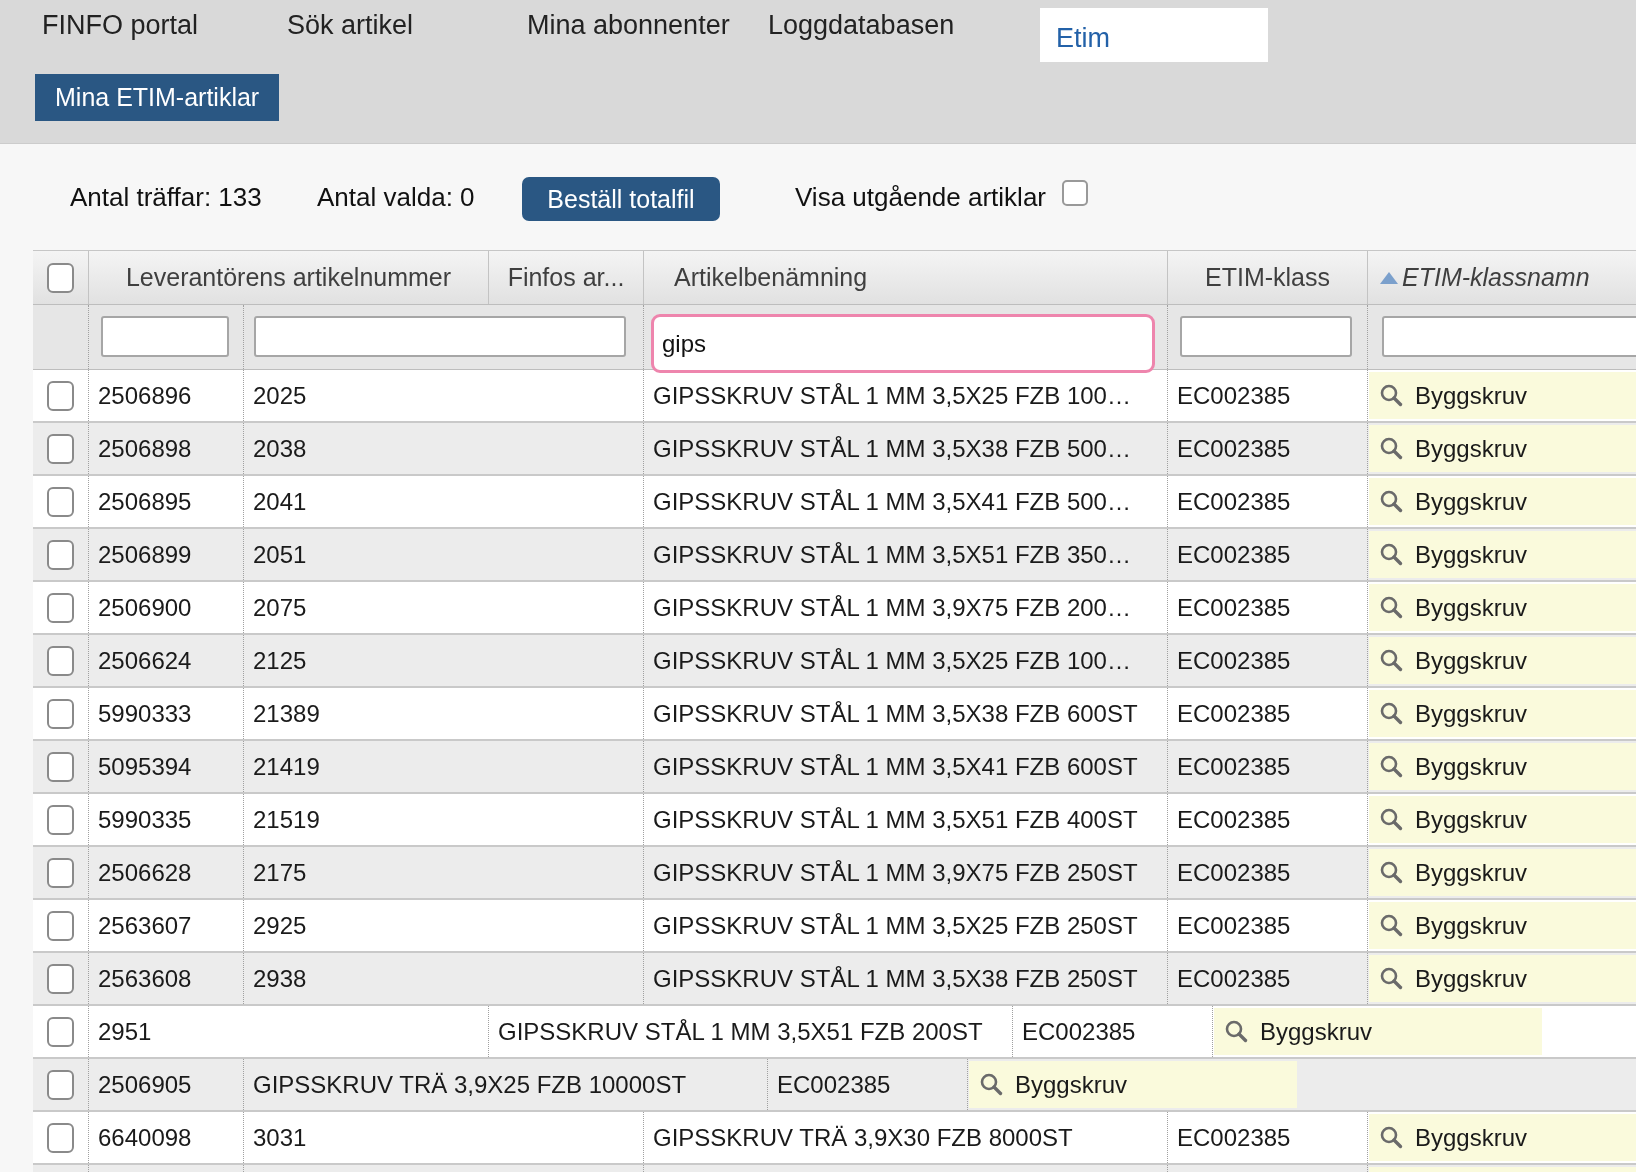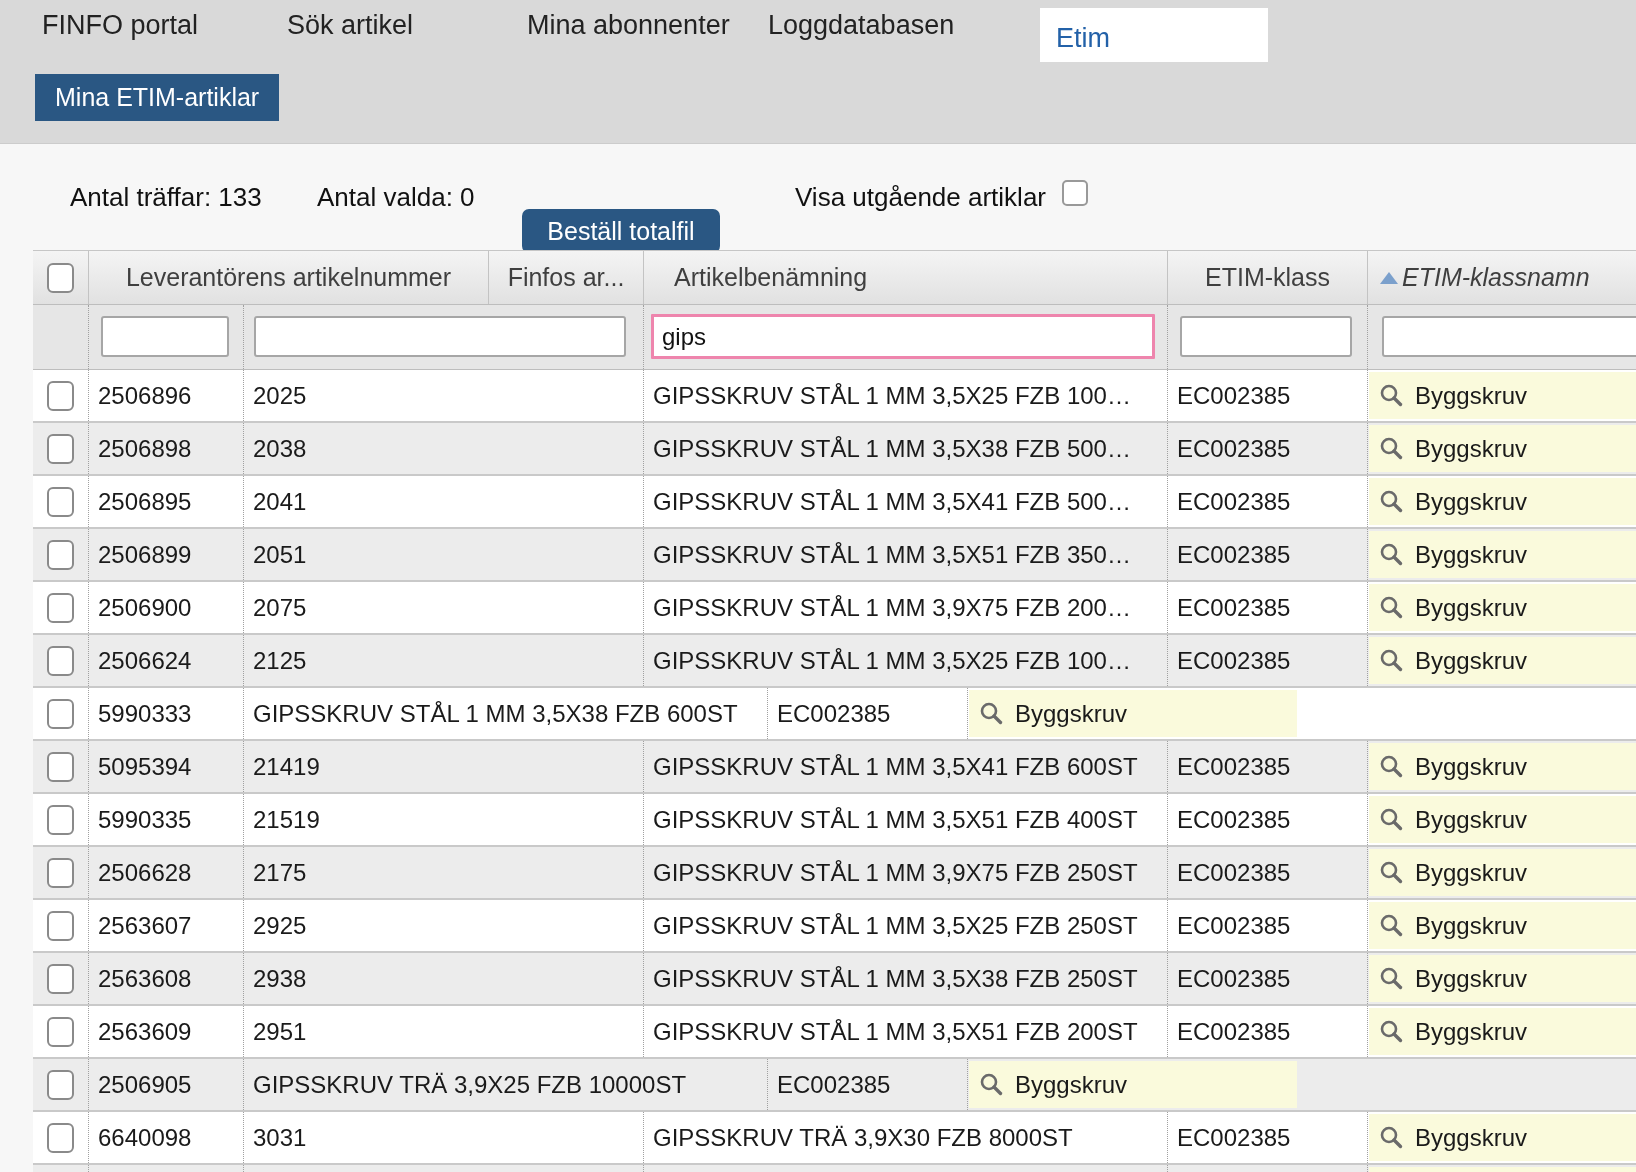--- a/index.html
+++ b/index.html
@@ -26,21 +26,21 @@
   .sub-button{
     position:absolute;left:35px;top:74px;height:47px;padding:0 20px;
     background:#2a5783;color:#ffffff;font-size:25px;line-height:47px;
     white-space:nowrap;cursor:pointer;
   }
   
   .toolbar-text{position:absolute;font-size:26px;color:#111;white-space:nowrap;}
   .order-button{
     position:absolute;left:522px;top:177px;width:198px;height:44px;
     background:#2a5783;color:#fff;font-size:25px;line-height:44px;text-align:center;
-    cursor:pointer;border-radius:7px;margin-top:32px;
+    cursor:pointer;border-radius:7px;
   }
   .outgoing-checkbox{
     position:absolute;left:1062px;top:180px;width:22px;height:22px;
     background:#fff;border:2px solid #999;border-radius:5px;cursor:pointer;
   }
   
   .grid{
     position:absolute;left:33px;top:250px;width:1664px;
     background:#fff;border-top:1px solid #c6c6c6;
   }
@@ -63,21 +63,21 @@
   
   .frow{display:flex;height:64px;background:#e6e6e6;border-bottom:1px solid #bdbdbd;}
   .fcell{box-sizing:border-box;height:64px;border-left:1px dotted #a0a0a0;position:relative;}
   .fcell:first-child{border-left:none;}
   .filter-input{
     box-sizing:border-box;position:absolute;top:11px;height:41px;
     background:#fff;border:2px solid #a6a6a6;border-radius:3px;
     font-family:"Liberation Sans",sans-serif;font-size:24px;color:#111;padding:0 8px;outline:none;
   }
   .filter-input.focused{
-    border:3px solid #ee85ad;border-radius:1px;height:45px;top:9px;
+    border:3px solid #ee85ad;border-radius:9px;height:59px;top:9px;
   }
   
   .trow{display:flex;height:51px;background:#ffffff;border-bottom:2px solid #c9c9c9;}
   .trow.alt{background:#ececec;}
   .tcell{box-sizing:border-box;display:flex;align-items:center;
     font-size:24px;color:#1a1a1a;border-left:1px dotted #a0a0a0;
     white-space:nowrap;overflow:hidden;}
   .tcell:first-child{border-left:none;}
   .tcell.c-finfo{justify-content:flex-start;padding-left:9px;}
   .tcell.c-lev{justify-content:flex-start;padding-left:9px;}
@@ -263,20 +263,21 @@
         <span>Byggskruv</span>
       </div>
     </div>
   </div>
 
   <div class="trow">
     <div class="tcell c-cb">
       <div class="row-checkbox"></div>
     </div>
     <div class="tcell c-finfo">5990333</div>
+    <div class="tcell c-lev">21389</div>
     <div class="tcell c-name">GIPSSKRUV STÅL 1 MM 3,5X38 FZB 600ST</div>
     <div class="tcell c-klass">EC002385</div>
     <div class="tcell c-kname">
       <div class="kname-box">
         <svg class="mag" width="25" height="25" viewBox="0 0 25 25">
           <circle cx="10" cy="10" r="7" fill="none" stroke="#6a6a6a" stroke-width="2.6"></circle>
           <line x1="15" y1="15" x2="21.5" y2="21.5" stroke="#6a6a6a" stroke-width="3.4" stroke-linecap="round"></line>
         </svg>
         <span>Byggskruv</span>
       </div>
@@ -375,21 +376,20 @@
         </svg>
         <span>Byggskruv</span>
       </div>
     </div>
   </div>
 
   <div class="trow">
     <div class="tcell c-cb">
       <div class="row-checkbox"></div>
     </div>
-    <div class="tcell c-finfo">2563609</div>
     <div class="tcell c-lev">2951</div>
     <div class="tcell c-name">GIPSSKRUV STÅL 1 MM 3,5X51 FZB 200ST</div>
     <div class="tcell c-klass">EC002385</div>
     <div class="tcell c-kname">
       <div class="kname-box">
         <svg class="mag" width="25" height="25" viewBox="0 0 25 25">
           <circle cx="10" cy="10" r="7" fill="none" stroke="#6a6a6a" stroke-width="2.6"></circle>
           <line x1="15" y1="15" x2="21.5" y2="21.5" stroke="#6a6a6a" stroke-width="3.4" stroke-linecap="round"></line>
         </svg>
         <span>Byggskruv</span>

